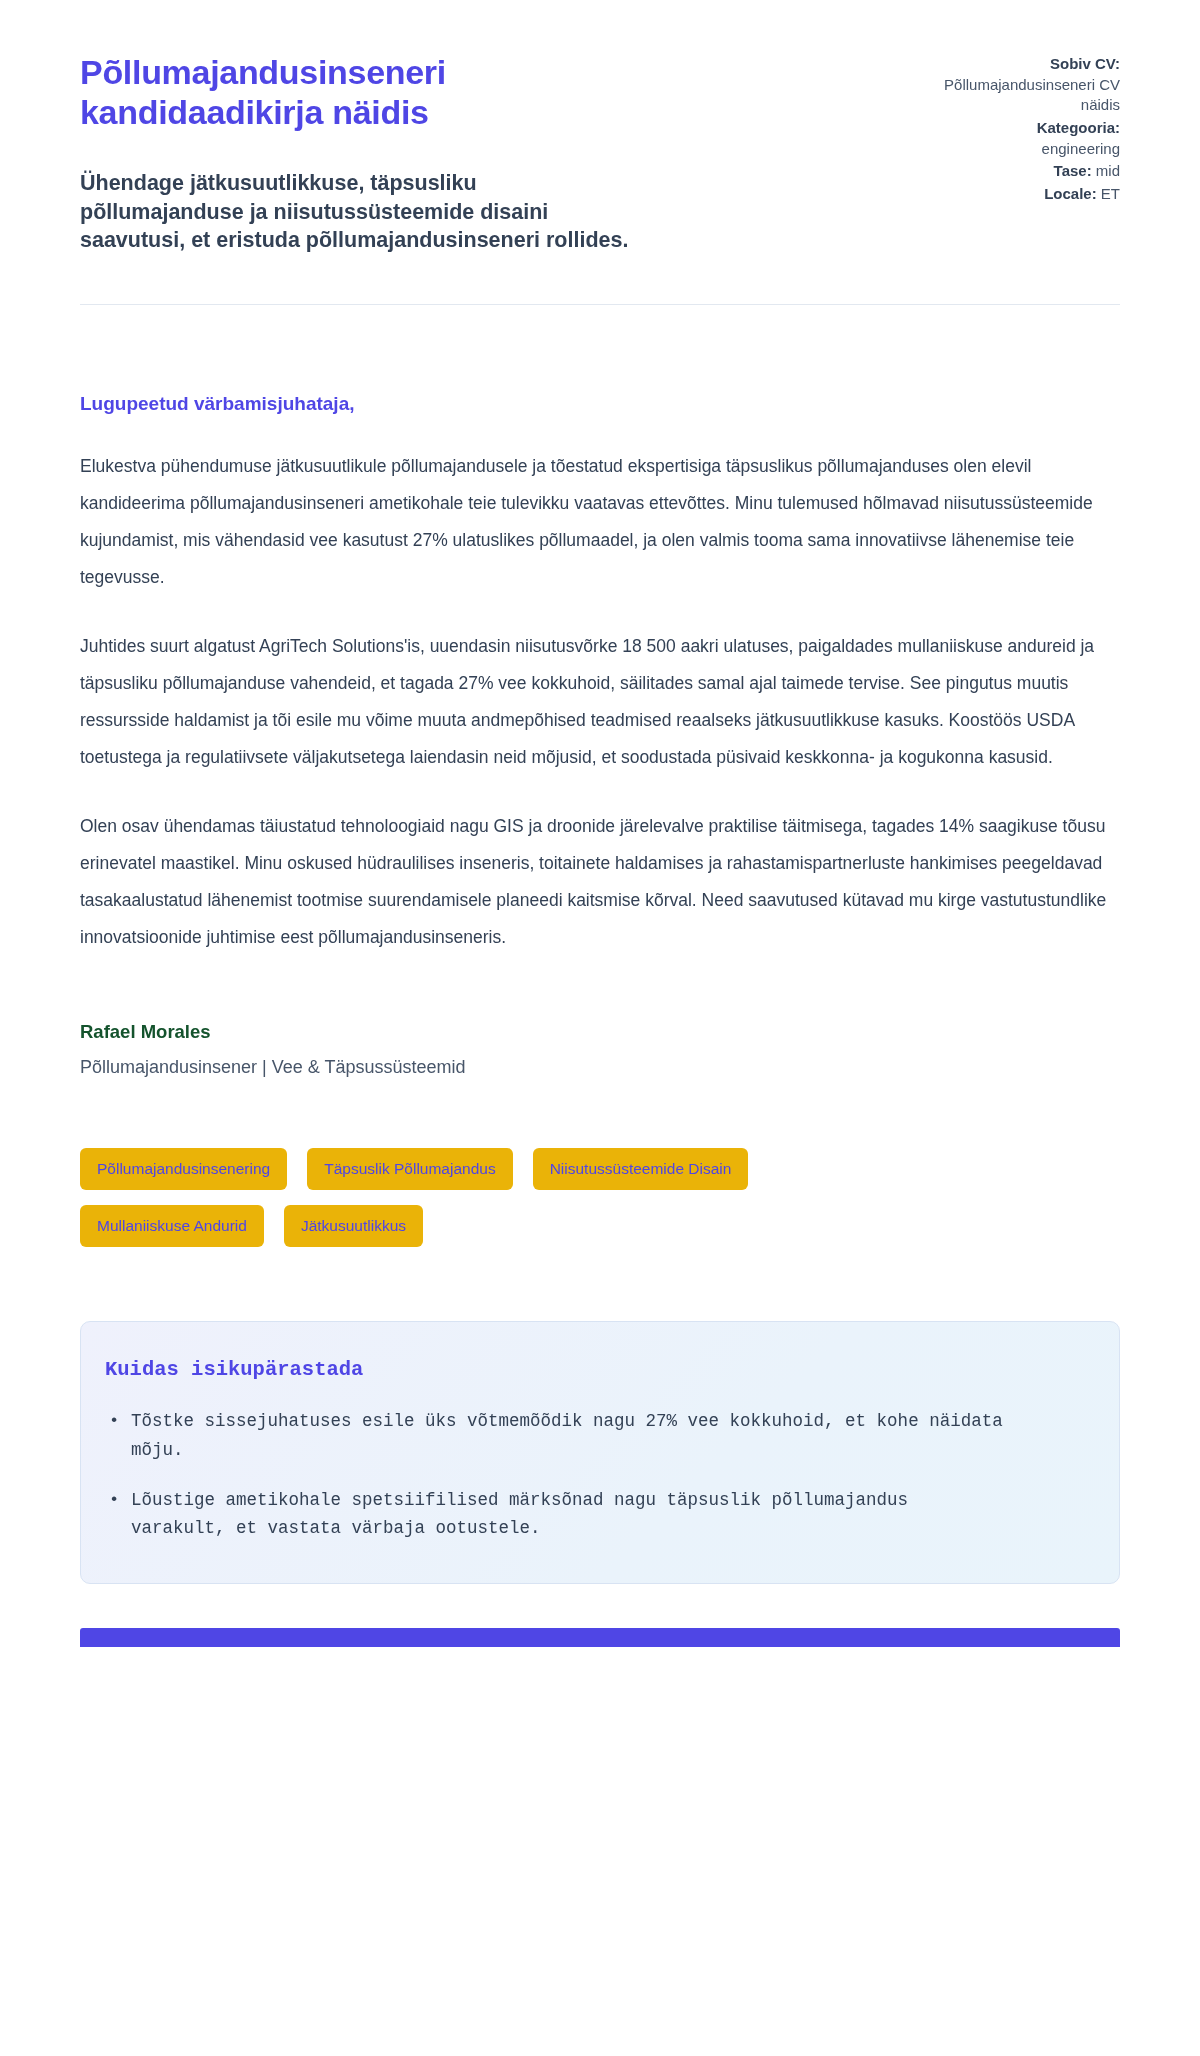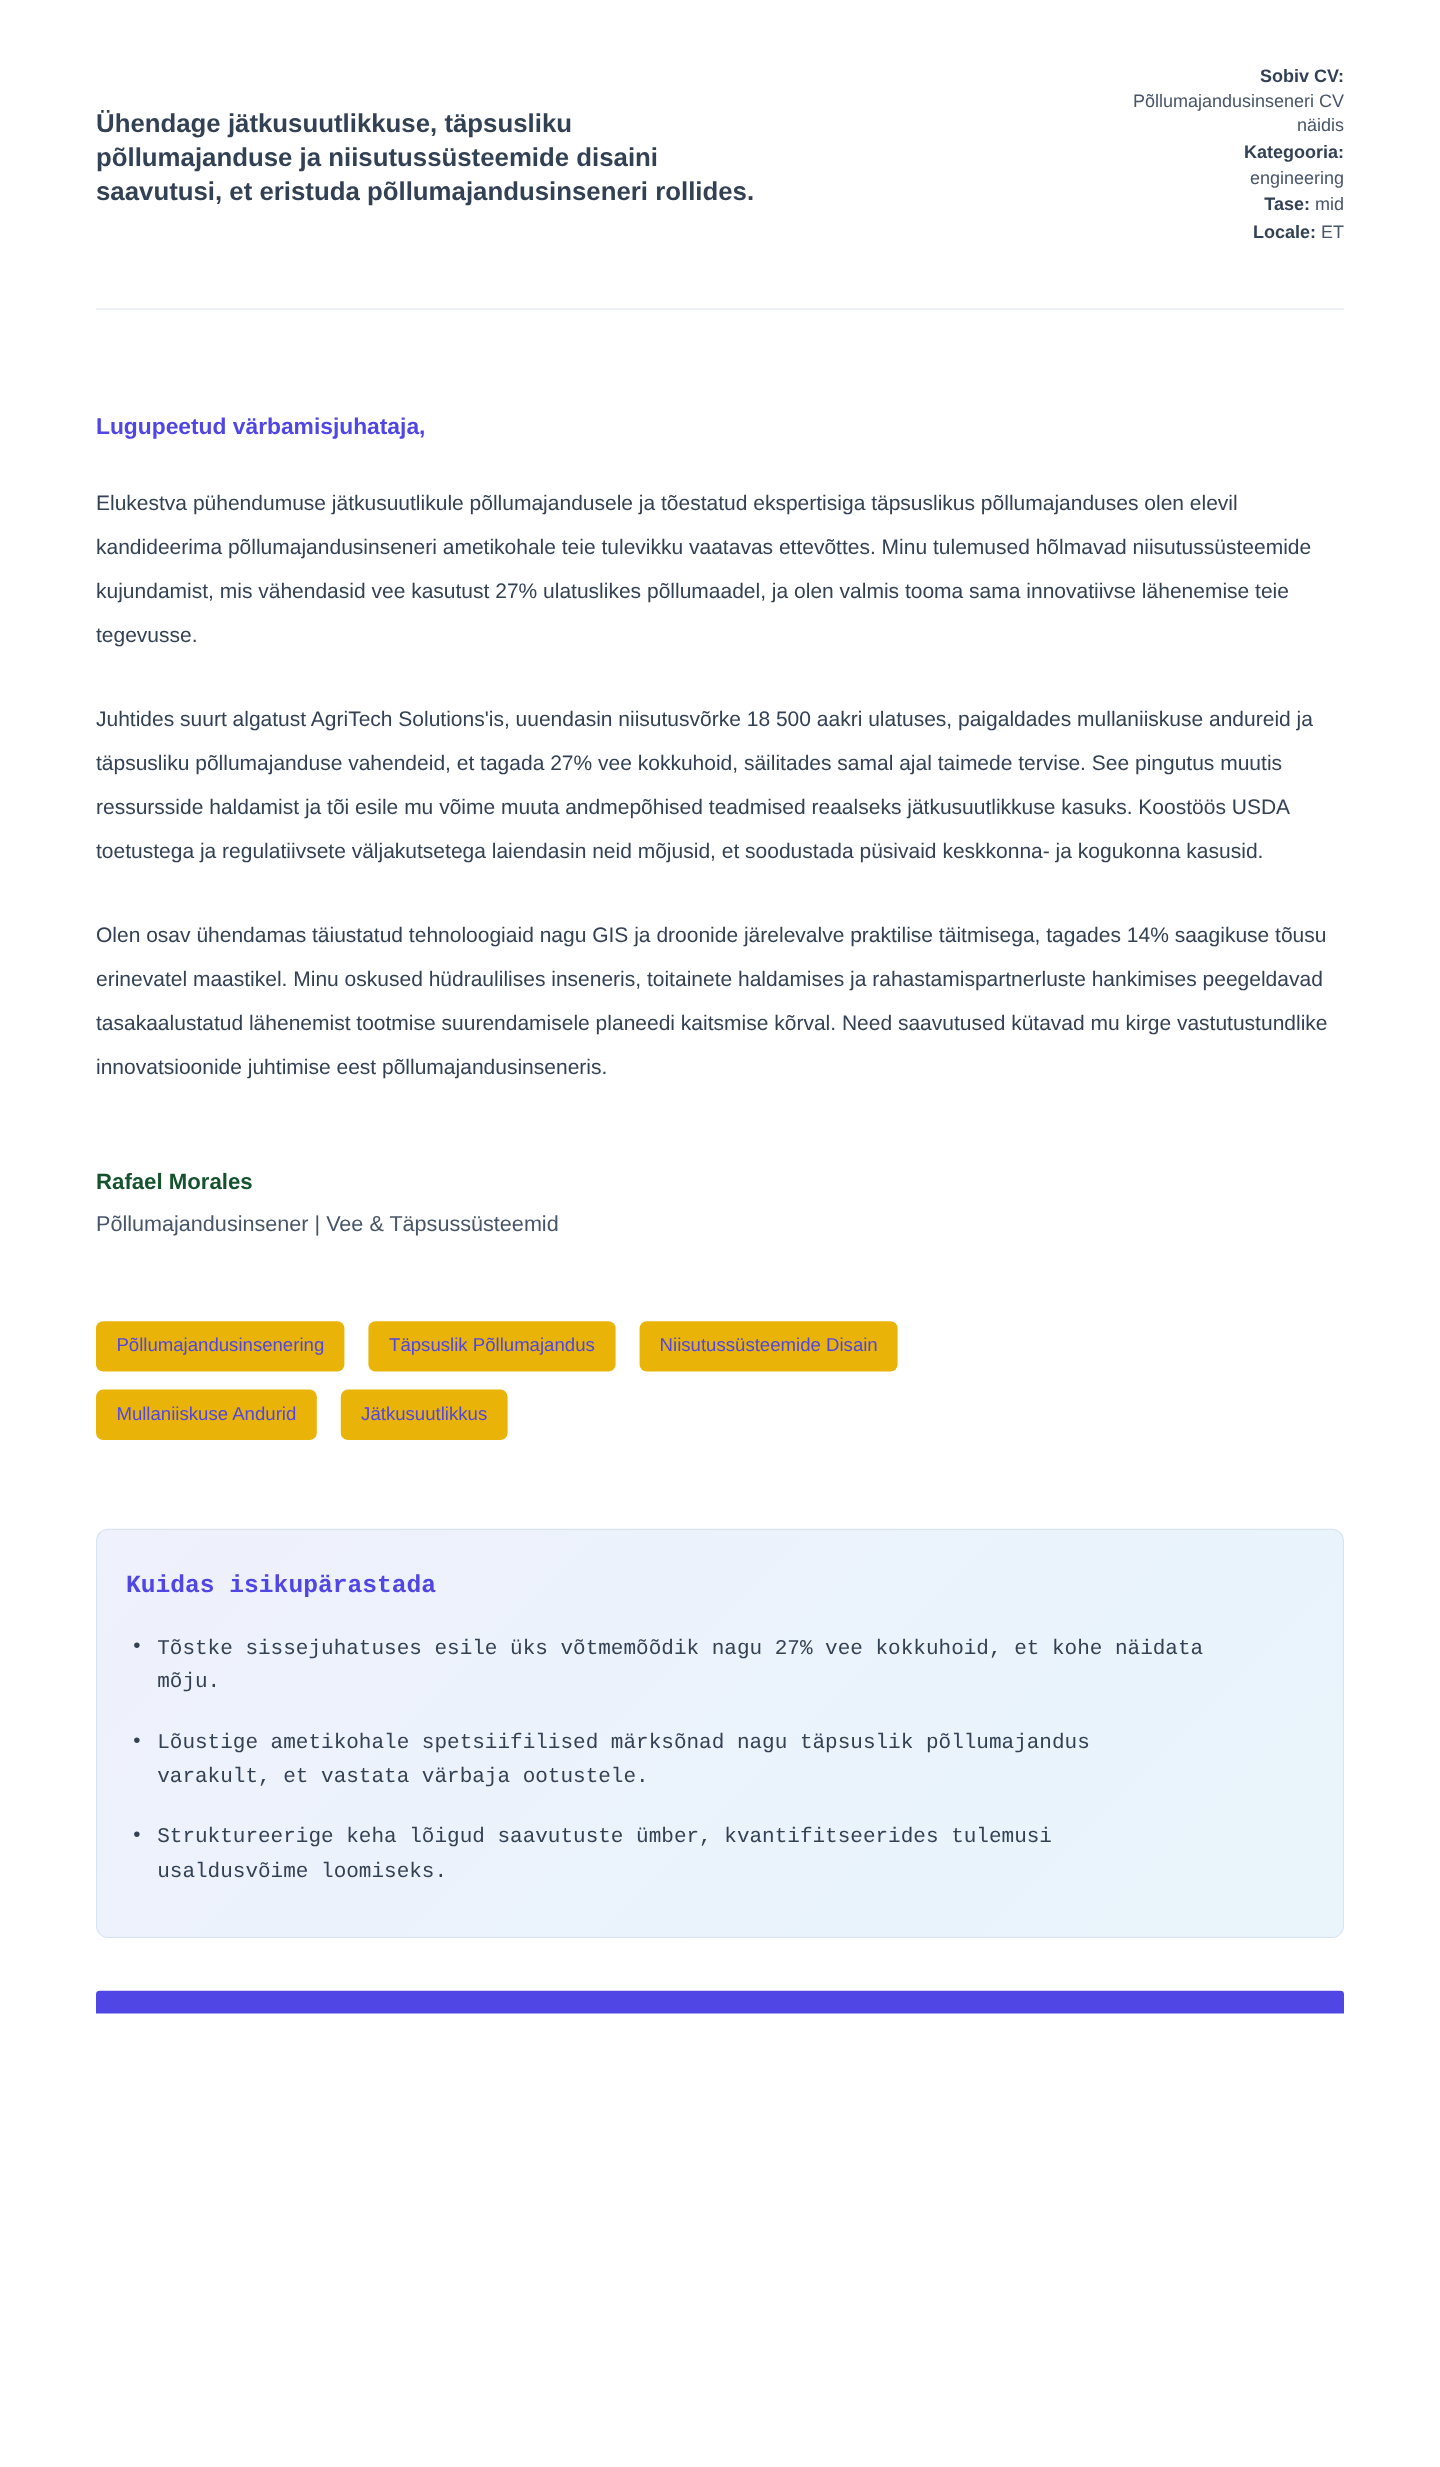--- a/index.html
+++ b/index.html
@@ -132,20 +132,21 @@
     border-radius: 3px 3px 0 0;
   }
 </style>
 </head>
 <body>
 
 <div class="container">
 
   <div class="header">
     <div class="header-left">
+      <h1 class="page-title">Põllumajandusinseneri kandidaadikirja näidis</h1>
       <div class="page-subtitle">Ühendage jätkusuutlikkuse, täpsusliku põllumajanduse ja niisutussüsteemide disaini saavutusi, et eristuda põllumajandusinseneri rollides.</div>
     </div>
     <div class="header-meta">
       <div class="meta-block">
         <span class="meta-label">Sobiv CV:</span><br>
         <span>Põllumajandusinseneri CV näidis</span>
       </div>
       <div class="meta-block">
         <span class="meta-label">Kategooria:</span><br>
         <span>engineering</span>
@@ -181,19 +182,18 @@
     <span class="tag-chip">Niisutussüsteemide Disain</span>
     <span class="tag-chip">Mullaniiskuse Andurid</span>
     <span class="tag-chip">Jätkusuutlikkus</span>
   </div>
 
   <div class="tips-box">
     <div class="tips-title">Kuidas isikupärastada</div>
     <ul class="tips-list">
       <li>Tõstke sissejuhatuses esile üks võtmemõõdik nagu 27% vee kokkuhoid, et kohe näidata mõju.</li>
       <li>Lõustige ametikohale spetsiifilised märksõnad nagu täpsuslik põllumajandus varakult, et vastata värbaja ootustele.</li>
-      <li>Struktureerige keha lõigud saavutuste ümber, kvantifitseerides tulemusi usaldusvõime loomiseks.</li>
     </ul>
   </div>
 
   <div class="footer-accent"></div>
 
 </div>
 
 </body></html>

